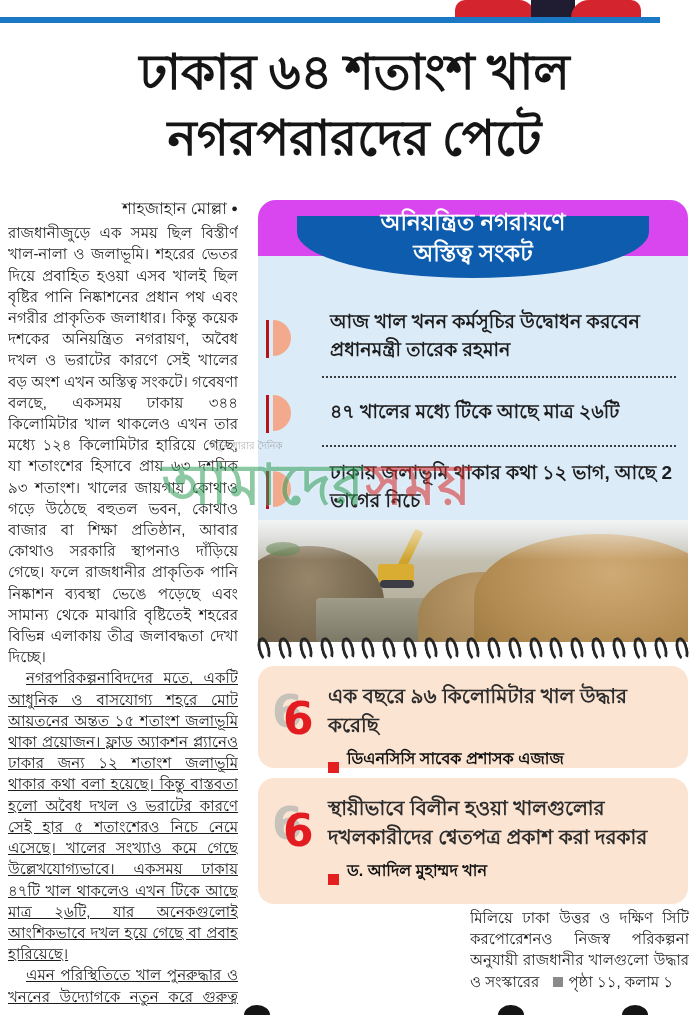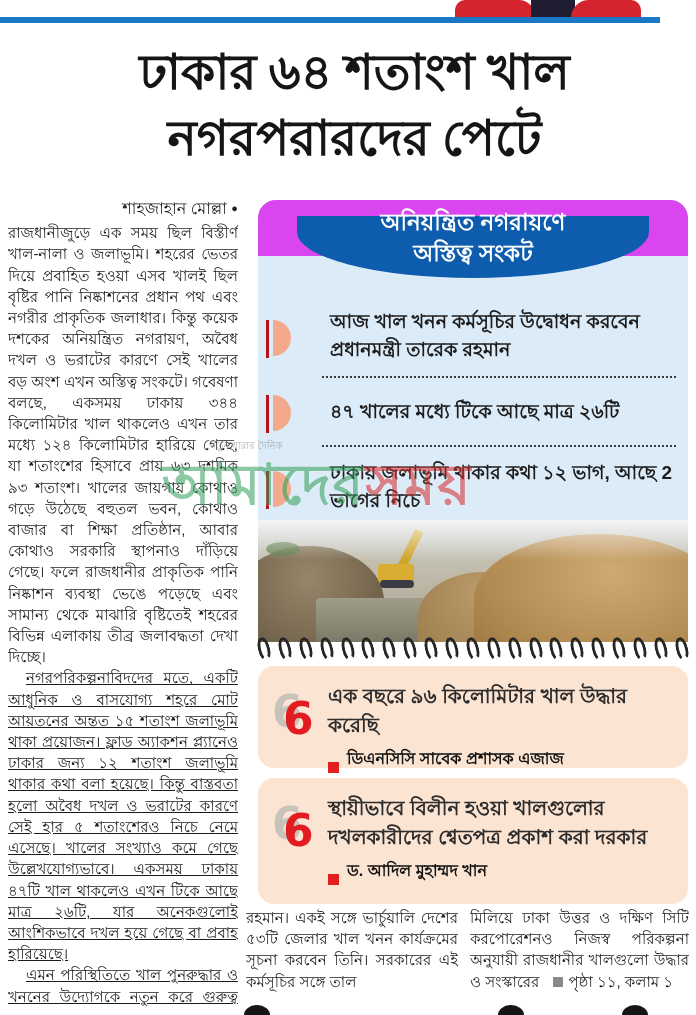--- a/index.html
+++ b/index.html
@@ -219,23 +219,20 @@
     </div>
     <div class="q-body">
       <div class="q-text">স্থায়ীভাবে বিলীন হওয়া খালগুলোর দখলকারীদের শ্বেতপত্র প্রকাশ করা দরকার</div>
       <div class="q-attr">
         <span class="q-square"></span>
         <span>ড. আদিল মুহাম্মদ খান</span>
       </div>
     </div>
   </div>
 
-  <div class="col2">
-    <p>রহমান। একই সঙ্গে ভার্চুয়ালি দেশের ৫৩টি জেলার খাল খনন কার্যক্রমের সূচনা করবেন তিনি। সরকারের এই কর্মসূচির সঙ্গে তাল</p>
-  </div>
   <div class="col3">
     <p>
       <span>মিলিয়ে ঢাকা উত্তর ও দক্ষিণ সিটি করপোরেশনও নিজস্ব পরিকল্পনা অনুযায়ী রাজধানীর খালগুলো উদ্ধার ও সংস্কারের</span>
       <span class="jump"><span class="jump-square"></span><span>পৃষ্ঠা ১১, কলাম ১</span></span>
     </p>
   </div>
 
   <div class="watermark">
     <div class="wm-tagline">নতুন ধারার দৈনিক</div>
     <div class="wm-name">

